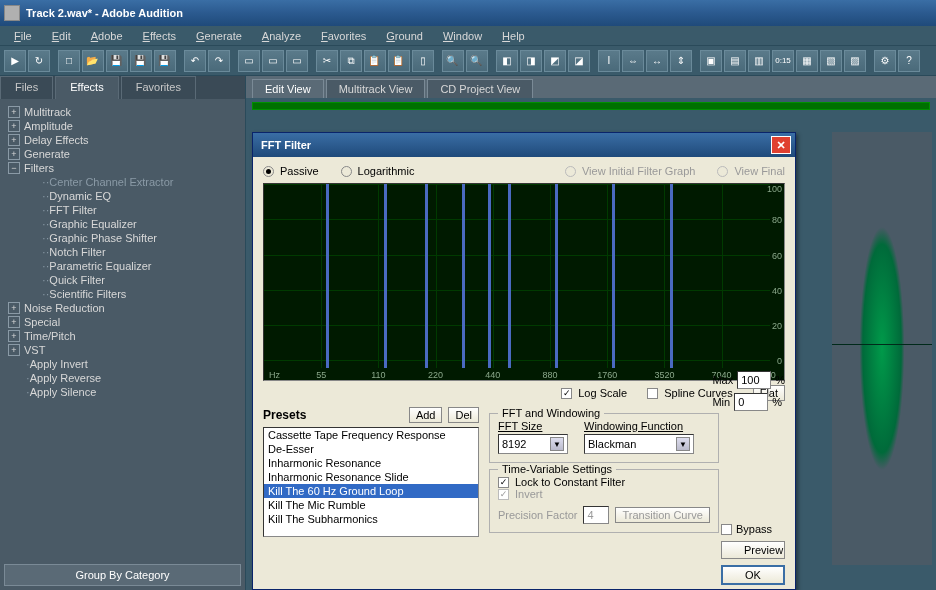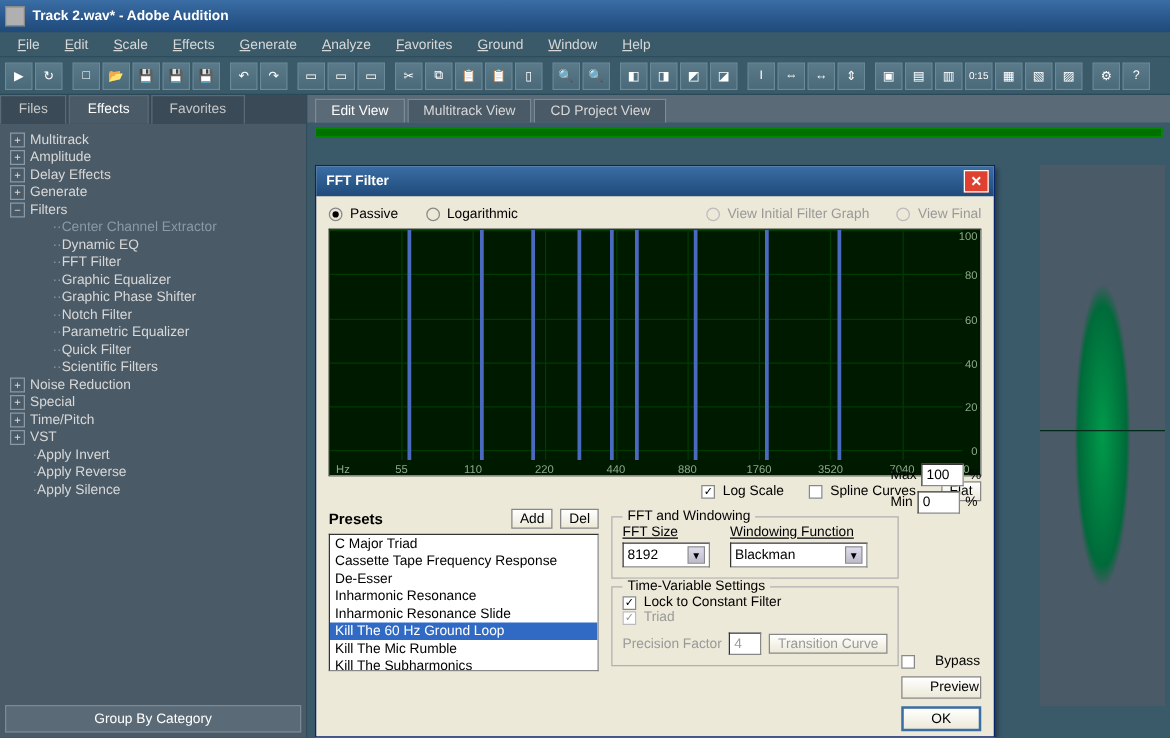--- a/index.html
+++ b/index.html
@@ -95,21 +95,21 @@
 <body>
 
 <div class="titlebar">
   <div class="app-icon"></div>
   <div class="title-text">Track 2.wav* - Adobe Audition</div>
 </div>
 
 <div class="menubar">
   <span>File</span>
   <span>Edit</span>
-  <span>Scale</span>
+  <span>Adobe</span>
   <span>Effects</span>
   <span>Generate</span>
   <span>Analyze</span>
   <span>Favorites</span>
   <span>Ground</span>
   <span>Window</span>
   <span>Help</span>
 </div>
 
 <div class="toolbars">
@@ -326,21 +326,20 @@
     <div style="display:flex; gap:10px; margin-top:6px;">
 
       <div style="width:216px;">
         <div class="row">
             <b class="lbl" style="font-size:12px">Presets</b>
             <span style="flex:1"></span>
           <span class="btn sm">Add</span>
           <span class="btn sm">Del</span>
         </div>
         <div class="presets">
-          <div class="pitem">C Major Triad</div>
           <div class="pitem">Cassette Tape Frequency Response</div>
           <div class="pitem">De-Esser</div>
           <div class="pitem">Inharmonic Resonance</div>
           <div class="pitem">Inharmonic Resonance Slide</div>
           <div class="pitem sel">Kill The 60 Hz  Ground Loop</div>
           <div class="pitem">Kill The Mic Rumble</div>
           <div class="pitem">Kill The Subharmonics</div>
 
         </div>
       </div>
@@ -367,33 +366,33 @@
         </div>
 
         <div class="fieldset">
           <div class="legend">Time-Variable Settings</div>
           <div class="row">
               <span class="chk sel"></span>
               <span class="lbl">Lock to Constant Filter</span>
             </div>
           <div class="row">
               <span class="chk sel dim"></span>
-              <span class="lbl dim">Triad</span>
+              <span class="lbl dim">Invert</span>
             </div>
           <div class="row" style="margin-top:6px;">
             <span class="lbl dim">Precision Factor</span>
             <input class="input" style="width: 26px; color: rgb(153, 153, 153);" disabled="" value="4">
             <span class="btn sm" style="color:#999">Transition Curve</span>
           </div>
         </div>
       </div>
     </div>
 
     <div class="rightcol">
-      <div class="row" style="gap:16px">
+      <div class="row" style="gap:4px">
           <span class="chk"></span>
           <span class="lbl">Bypass</span>
         </div>
       <div class="btn">Preview</div>
       <div class="btn" style="border:2px solid #3a6ea5">OK</div>
 
     </div>
   </div>
 </div>
 

